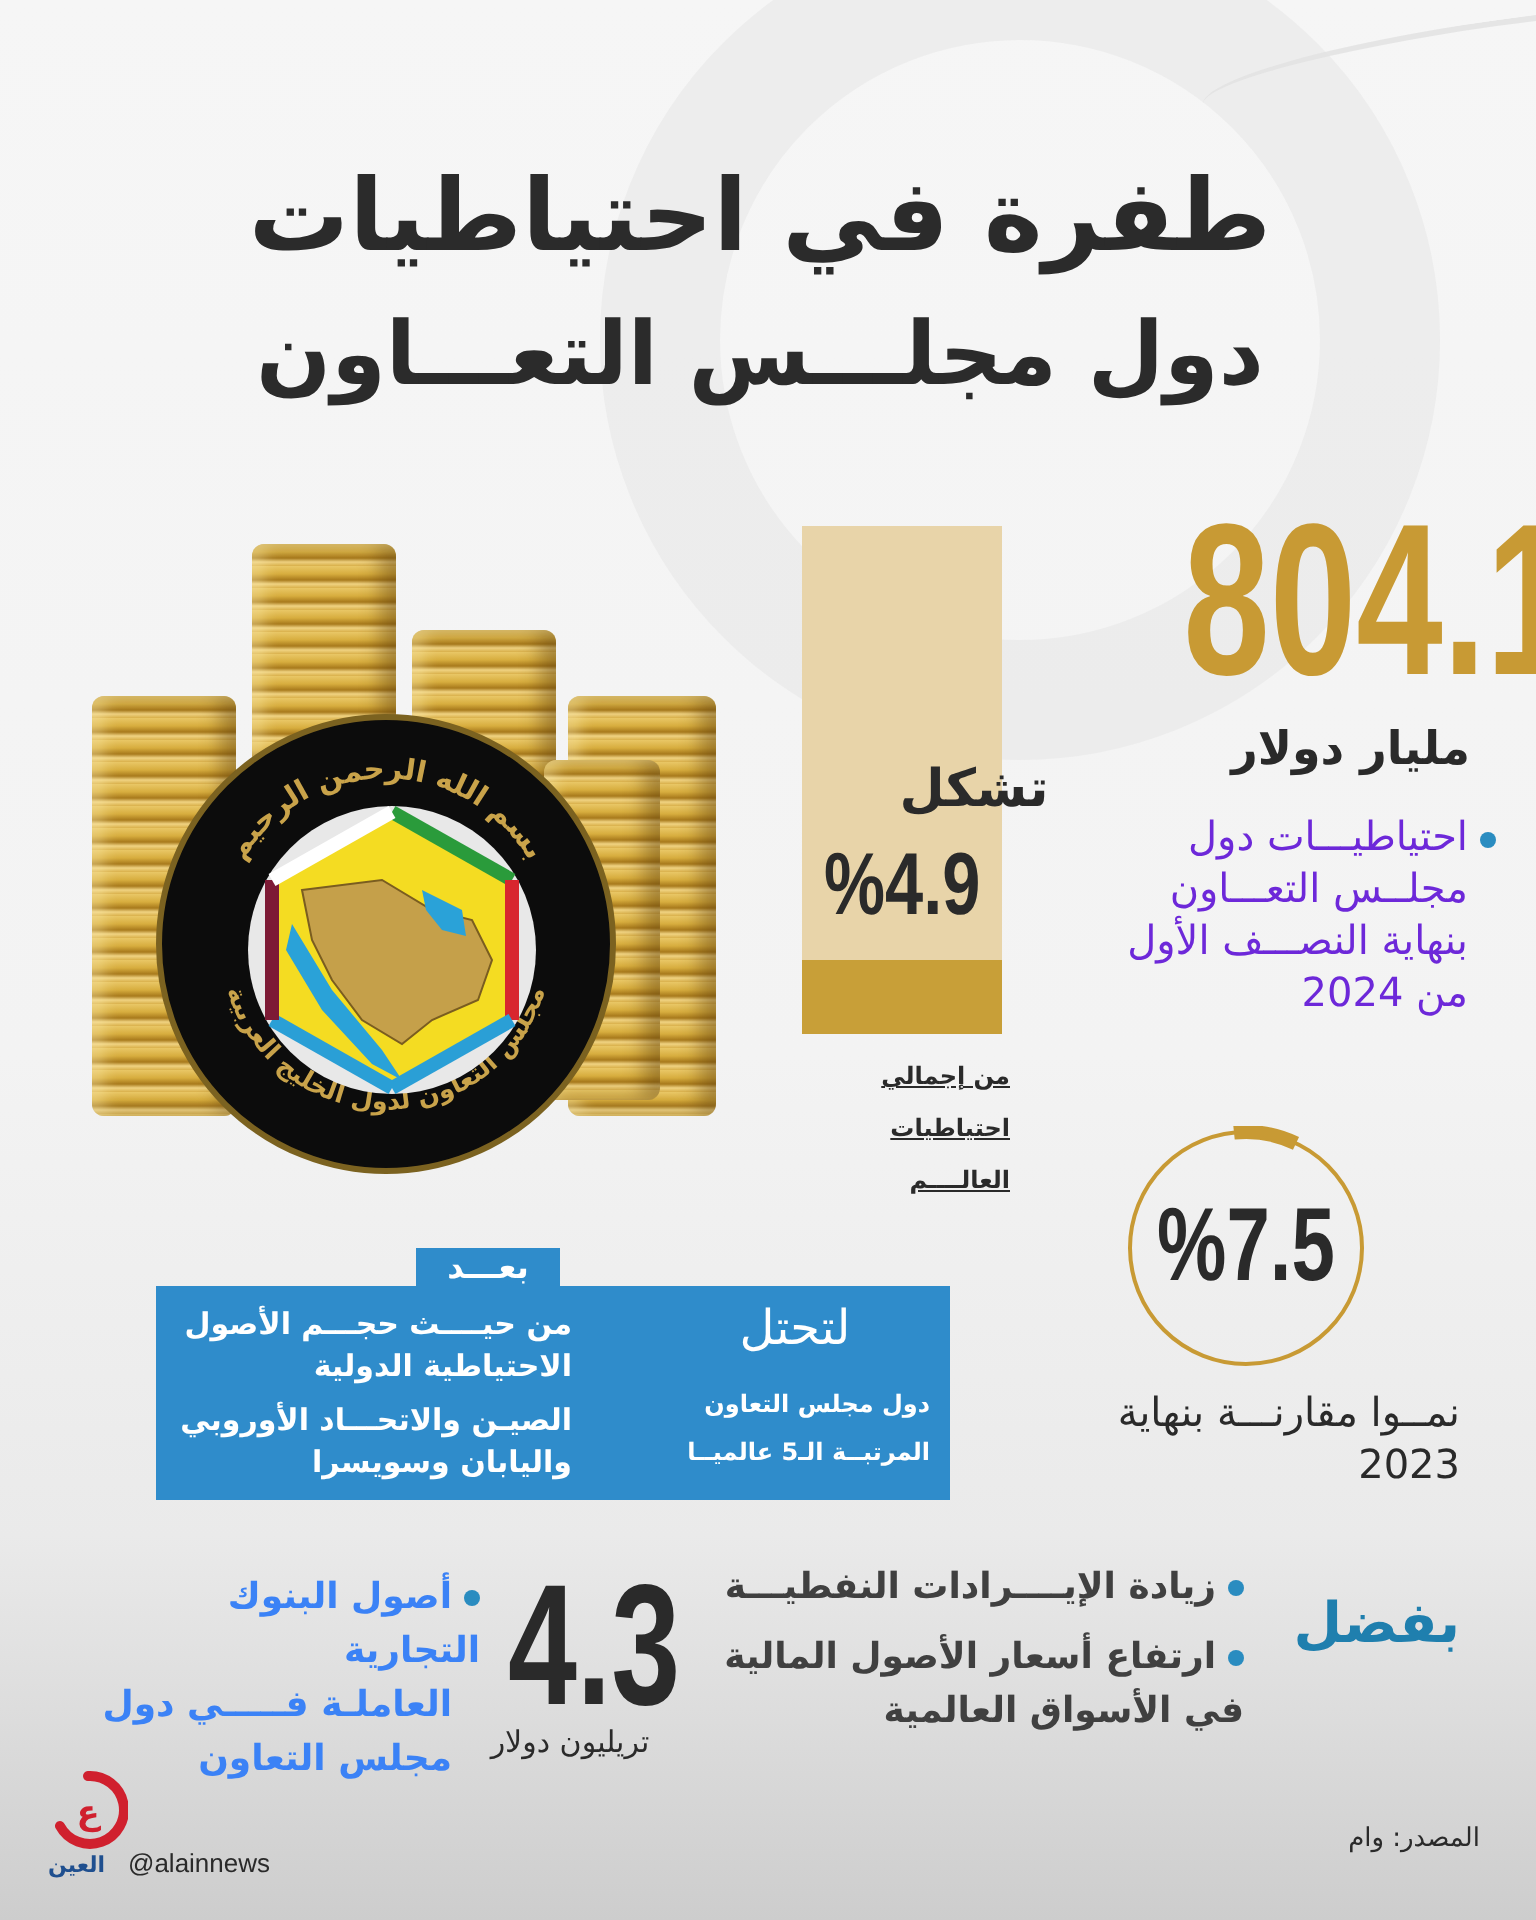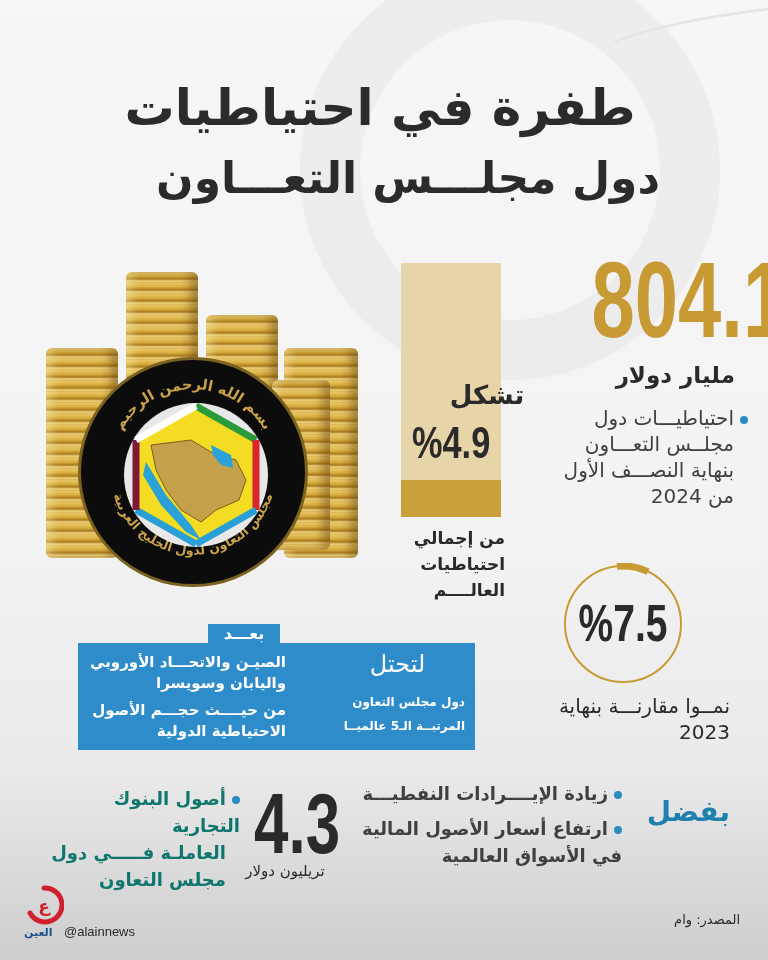--- a/index.html
+++ b/index.html
@@ -14,46 +14,46 @@
 
   
   .wm1 { left: 300px; top: -40px; width: 420px; height: 420px; border-radius: 50%;
          border: 60px solid rgba(230,230,230,0.55); box-sizing: border-box; }
   .wm2 { left: 600px; top: 10px; width: 300px; height: 40px; border-radius: 50%;
          border-top: 3px solid rgba(225,225,225,0.8); transform: rotate(-8deg); }
 
   
   .title1 { left: 100px; top: 78px; width: 560px; text-align: center;
             font-size: 50px; font-weight: bold; color: #2b2b2b; letter-spacing: 0px; line-height: 60px; }
-  .title2 { left: 100px; top: 150px; width: 560px; text-align: right;
+  .title2 { left: 100px; top: 150px; width: 560px; text-align: center;
             font-size: 44px; font-weight: bold; color: #2b2b2b; line-height: 56px; }
 
   
   .coin-stack { position: absolute; border-radius: 6px;
     background: repeating-linear-gradient(180deg, #e9c766 0px, #d7ad3e 4px, #a87a1c 7px, #f0d382 9px, #d9b04a 11px);
     box-shadow: inset 6px 0 8px rgba(255,240,180,0.4), inset -8px 0 10px rgba(90,60,10,0.45); }
   .emblem { left: 78px; top: 357px; width: 230px; height: 230px; border-radius: 50%;
             background: #0c0c0c; border: 3px solid #7b6220; box-sizing: border-box; }
   .emblem-ring-text { position: absolute; inset: 0; }
   .hex { position: absolute; left: 40px; top: 40px; width: 150px; height: 150px; }
 
   
   .bar-light { left: 401px; top: 263px; width: 100px; height: 217px; background: #e8d4a9; }
   .bar-gold  { left: 401px; top: 480px; width: 100px; height: 37px; background: #c89f38; }
   .bar-label { left: 401px; top: 380px; width: 100px; text-align: center; font-size: 26px; font-weight: bold; color: #2a2a2a; padding-left: 36px; }
   .bar-pct   { left: 401px; top: 418px; width: 100px; text-align: center; font-size: 44px; font-weight: bold; color: #2a2a2a;
                font-family: "Liberation Sans", sans-serif; transform: scaleX(0.78); }
-  .bar-caption { left: 390px; top: 525px; width: 115px; text-align: right; font-size: 17px; font-weight: bold; line-height: 26px; color: #2a2a2a; }
+  .bar-caption { left: 390px; top: 525px; width: 115px; text-align: right; font-size: 12px; font-weight: bold; line-height: 26px; color: #2a2a2a; text-decoration: underline; }
 
   
   .big-num { left: 530px; top: 245px; width: 220px; text-align: right;
              font-family: "Liberation Sans", sans-serif; font-weight: bold; font-size: 108px; line-height: 110px;
              color: #c89a34; transform: scaleX(0.72); transform-origin: right center; }
   .big-unit { left: 520px; top: 362px; width: 215px; text-align: right; font-size: 23px; font-weight: bold; color: #2a2a2a; }
-  .desc { left: 520px; top: 405px; width: 228px; text-align: right; font-size: 20px; line-height: 26px; color: #404040; }
+  .desc { left: 520px; top: 405px; width: 228px; text-align: right; font-size: 20px; line-height: 26px; color: #6d28d9; }
   .bullet { display: inline-block; width: 8px; height: 8px; border-radius: 50%; background: #2a8cc0; margin-left: 6px; vertical-align: middle; }
 
   
   .circle { left: 562px; top: 563px; width: 122px; height: 122px; }
   .circle-num { left: 562px; top: 593px; width: 122px; text-align: center;
                 font-family: "Liberation Sans", sans-serif; font-weight: bold; font-size: 52px; color: #2a2a2a; transform: scaleX(0.75); }
   .circle-cap { left: 520px; top: 693px; width: 210px; text-align: right; font-size: 20px; line-height: 26px; color: #2a2a2a; }
 
   
   .blue-box { left: 78px; top: 643px; width: 397px; height: 107px; background: #2f8ccb; }
@@ -65,21 +65,21 @@
   .blue-left p { margin: 0 0 6px 0; }
 
   
   .bi-word { left: 620px; top: 795px; width: 110px; text-align: right; font-size: 28px; font-weight: bold; color: #1f7fae; }
   .bi-list { left: 360px; top: 780px; width: 262px; text-align: right; font-size: 18px; line-height: 27px; font-weight: bold; color: #404040; }
   .bi-list div { margin-bottom: 8px; }
 
   .num43 { left: 240px; top: 778px; width: 100px; text-align: center;
            font-family: "Liberation Sans", sans-serif; font-weight: bold; font-size: 86px; line-height: 90px; color: #2a2a2a; transform: scaleX(0.72); }
   .num43-unit { left: 230px; top: 862px; width: 110px; text-align: center; font-size: 15px; color: #2a2a2a; }
-  .assets-desc { left: 40px; top: 785px; width: 200px; text-align: right; font-size: 18px; line-height: 27px; font-weight: bold; color: #0f766e; }
+  .assets-desc { left: 40px; top: 785px; width: 200px; text-align: right; font-size: 18px; line-height: 27px; font-weight: bold; color: #3b82f6; }
 
   
   .logo { left: 24px; top: 885px; width: 40px; height: 40px; }
   .logo-ar { left: 24px; top: 926px; font-size: 11px; color: #1f4f8f; font-weight: bold; }
   .handle { left: 64px; top: 924px; font-family: "Liberation Sans", sans-serif; font-size: 13px; color: #2a2a2a; }
   .source { left: 600px; top: 912px; width: 140px; text-align: right; font-size: 13px; color: #2a2a2a; }
 </style>
 </head>
 <body>
 
@@ -156,24 +156,24 @@
 
 <div class="abs blue-box"></div>
 <div class="abs blue-tab rtl">بعـــد</div>
 <div class="abs blue-head rtl">لتحتل</div>
 <div class="abs blue-right rtl">
   <div>دول مجلس التعاون</div>
   <div>المرتبــة الـ5 عالميــا</div>
 </div>
 <div class="abs blue-left rtl">
   <p>
-    <span>الصيـن والاتحـــاد الأوروبي</span><br><span>واليابان وسويسرا</span>
+    <span>من حيــــث حجـــم الأصول</span><br><span>الاحتياطية الدولية</span>
   </p>
   <p>
-    <span>من حيــــث حجـــم الأصول</span><br><span>الاحتياطية الدولية</span>
+    <span>الصيـن والاتحـــاد الأوروبي</span><br><span>واليابان وسويسرا</span>
   </p>
 </div>
 
 <div class="abs bi-word rtl">بفضل</div>
 <div class="abs bi-list rtl">
   <div><span class="bullet"></span><span>زيادة الإيــــرادات النفطيـــة</span></div>
   <div><span class="bullet"></span><span>ارتفاع أسعار الأصول المالية في الأسواق العالمية</span></div>
 </div>
 
 <div class="abs num43">4.3</div>

